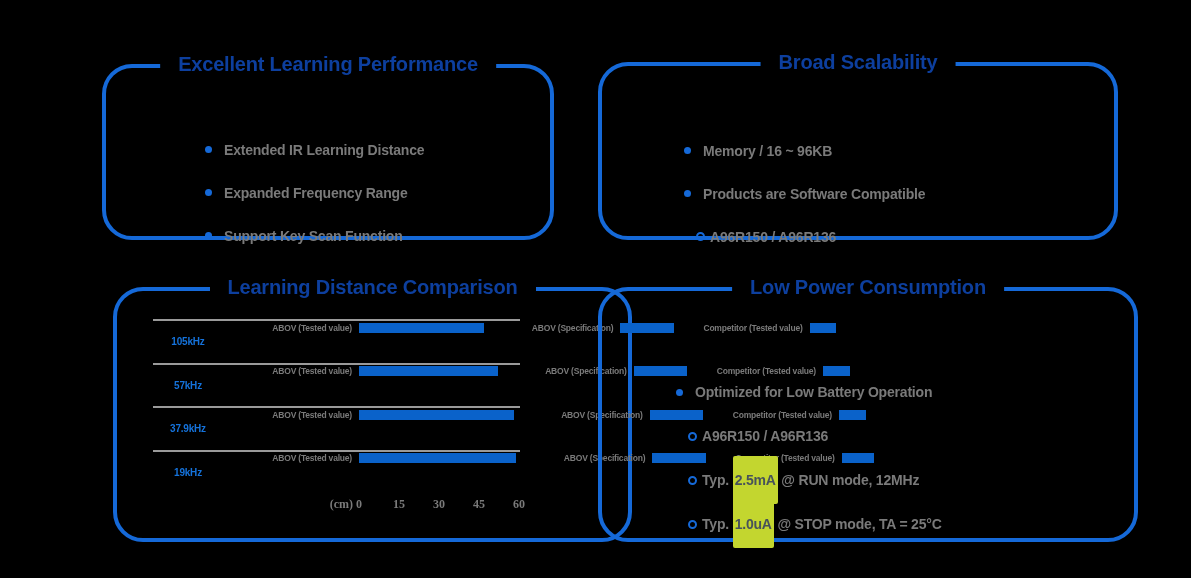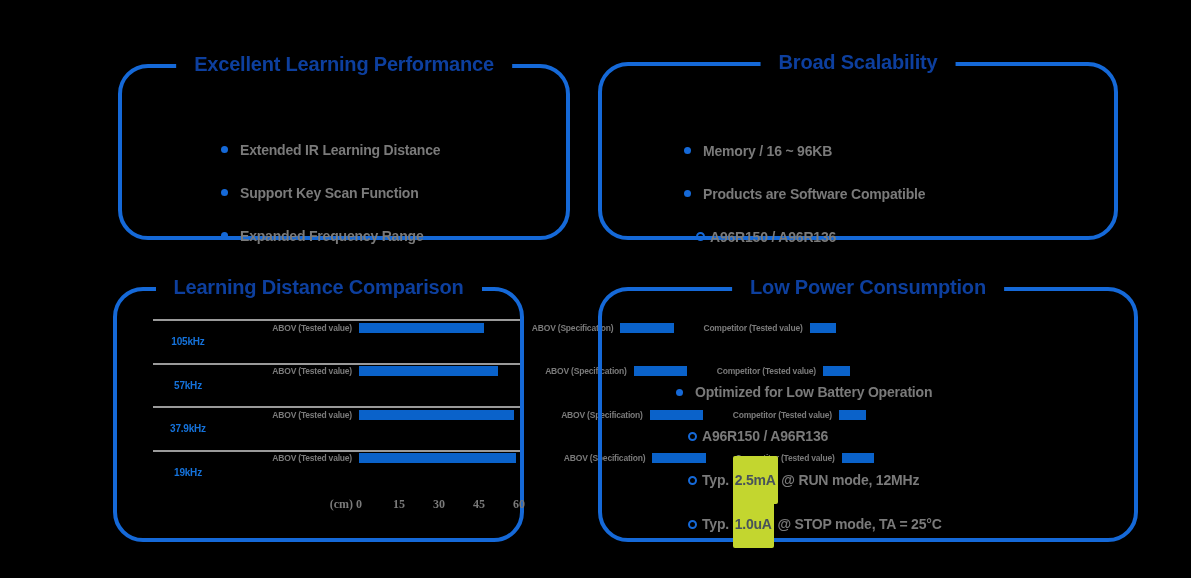--- a/index.html
+++ b/index.html
@@ -10,23 +10,23 @@
     font-family: "Liberation Sans", sans-serif;
     font-weight: bold;
   }
 
   .panel {
     position: absolute;
     border: 4px solid var(--panel-border, #1569d8);
     border-radius: 30px;
     box-sizing: border-box;
   }
-  #panel-performance { left: 118px; top: 64px;  width: 452px; height: 176px; }
+  #panel-performance { left: 102px; top: 64px;  width: 452px; height: 176px; }
   #panel-scalability { left: 598px; top: 62px;  width: 520px; height: 178px; }
-  #panel-distance    { left: 113px; top: 287px; width: 411px; height: 255px; }
+  #panel-distance    { left: 113px; top: 287px; width: 519px; height: 255px; }
   #panel-power       { left: 598px; top: 287px; width: 540px; height: 255px; }
 
   .panel-title {
     position: absolute; top: -17px; left: 50%;
     transform: translateX(-50%);
     margin: 0; padding: 0 18px;
     background: var(--background, #000);
     color: var(--title-blue, #0d3f9e);
     font-size: 20px; line-height: 27px;
     letter-spacing: -0.2px; white-space: nowrap;
@@ -81,25 +81,25 @@
 
 <section class="panel" id="panel-performance">
   <h2 class="panel-title">Excellent Learning Performance</h2>
   <ul class="bullets" id="perf-bullets">
       <li class="level1">
         <span class="mark filled"></span>
         <span class="bullet-text">Extended IR Learning Distance</span>
       </li>
       <li class="level1">
         <span class="mark filled"></span>
+        <span class="bullet-text">Expanded Frequency Range</span>
+      </li>
+      <li class="level1">
+        <span class="mark filled"></span>
         <span class="bullet-text">Support Key Scan Function</span>
-      </li>
-      <li class="level1">
-        <span class="mark filled"></span>
-        <span class="bullet-text">Expanded Frequency Range</span>
       </li>
     </ul>
 </section>
 
 <section class="panel" id="panel-scalability">
   <h2 class="panel-title">Broad Scalability</h2>
   <ul class="bullets" id="scal-bullets">
       <li class="level1">
         <span class="mark filled"></span>
         <span class="bullet-text">Memory / 16 ~ 96KB</span>

